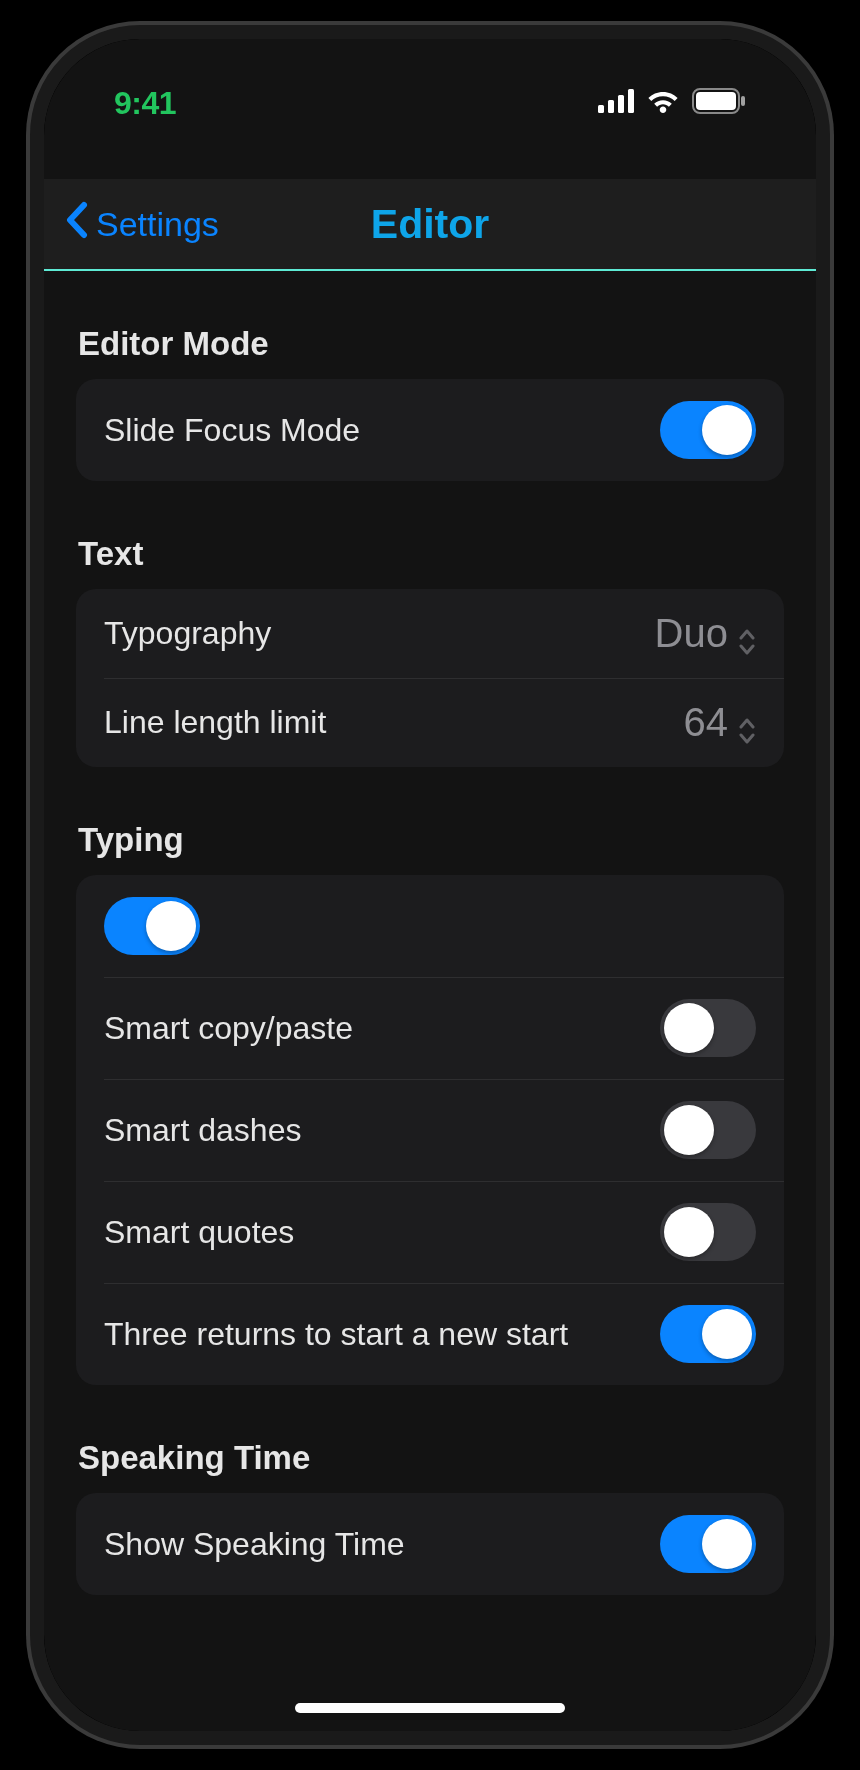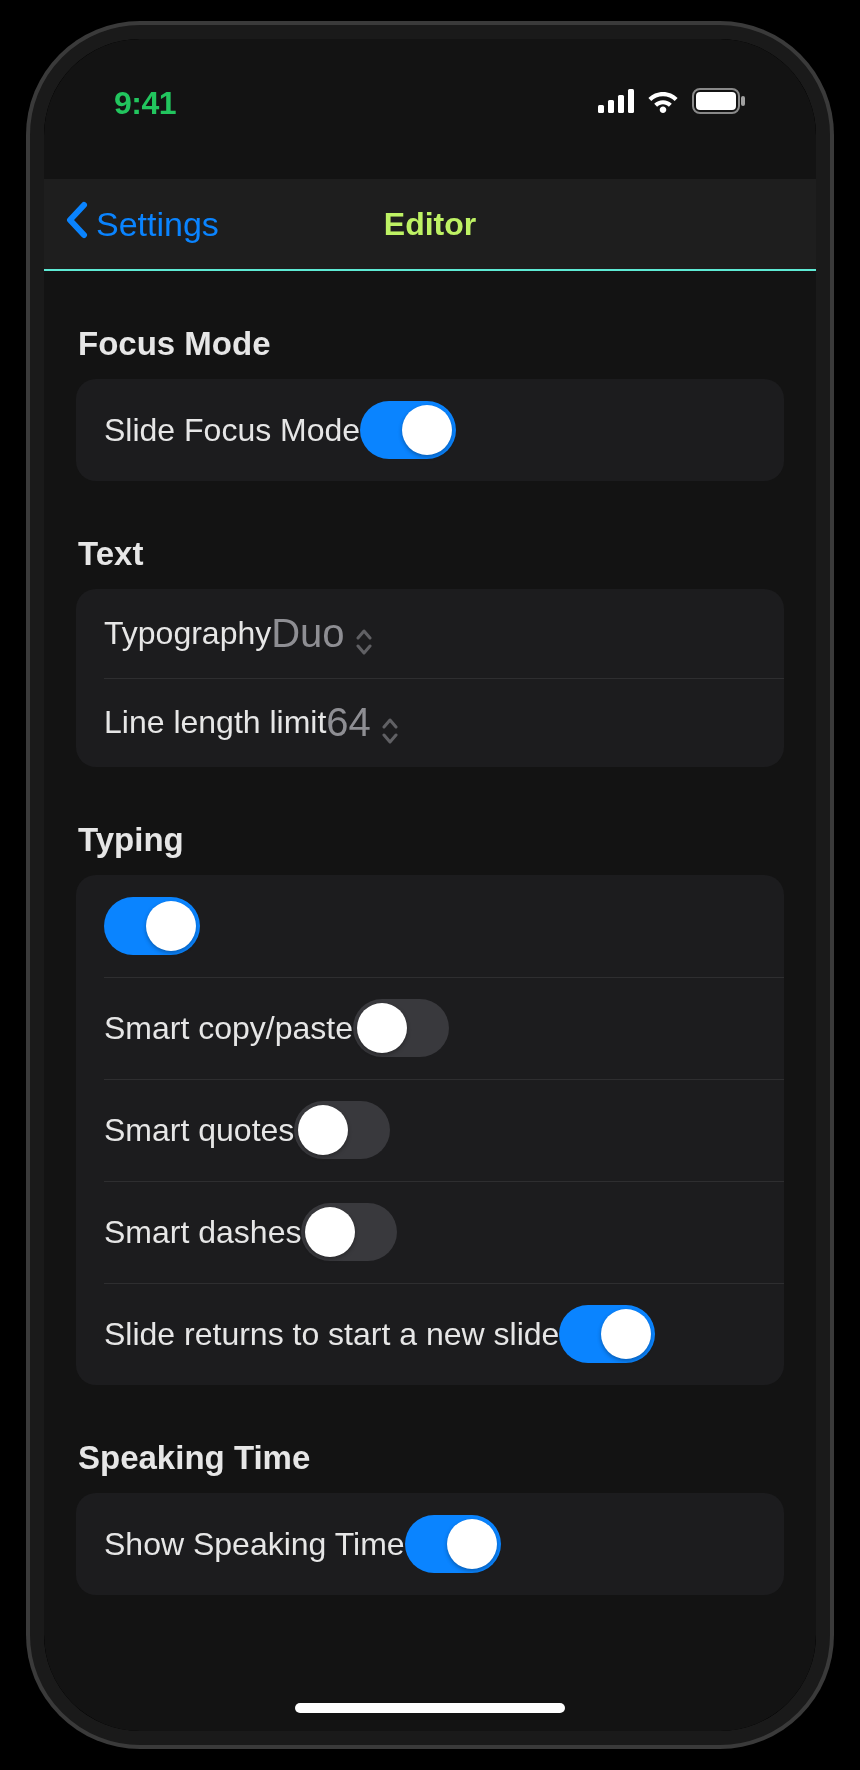--- a/index.html
+++ b/index.html
@@ -71,22 +71,22 @@
       color: #0a84ff;
       font-size: 34px;
       font-weight: 400;
       gap: 8px;
       cursor: pointer;
     }
     .nav-title {
       position: absolute;
       left: 50%;
       transform: translateX(-50%);
-      color: #bef264;
-      font-size: 32px;
+      color: #0ea5e9;
+      font-size: 41px;
       font-weight: 600;
     }
     .content {
       flex: 1;
       overflow-y: auto;
       padding: 0 32px 40px 32px;
     }
     .section-header {
       color: #e6e6e6;
       font-size: 33px;
@@ -94,21 +94,21 @@
       padding: 54px 2px 16px 2px;
     }
     .group {
       background: #1c1c1e;
       border-radius: 20px;
       overflow: hidden;
     }
     .row {
       display: flex;
       align-items: center;
-      justify-content: flex-start;
+      justify-content: space-between;
       padding: 22px 28px;
       min-height: 88px;
     }
     .row + .row {
       border-top: 1px solid #2a2a2c;
       margin-left: 28px;
       padding-left: 0;
     }
     .row + .row::before{
       content:"";
@@ -231,21 +231,21 @@
               <polyline points="20,4 6,19 20,34"></polyline>
             </svg>
         </span>
         <span>Settings</span>
       </div>
       <div class="nav-title">Editor</div>
     </div>
 
     <div class="content">
 
-      <div class="section-header">Focus Mode</div>
+      <div class="section-header">Editor Mode</div>
       <div class="group">
         <div class="row">
           <div class="row-label">Slide Focus Mode</div>
           <div class="switch on">
               <div class="switch-knob"></div>
             </div>
         </div>
       </div>
 
       <div class="section-header">Text</div>
@@ -283,33 +283,33 @@
               <div class="switch-knob"></div>
             </div>
         </div>
         <div class="row">
           <div class="row-label">Smart copy/paste</div>
           <div class="switch off">
               <div class="switch-knob"></div>
             </div>
         </div>
         <div class="row">
+          <div class="row-label">Smart dashes</div>
+          <div class="switch off">
+              <div class="switch-knob"></div>
+            </div>
+        </div>
+        <div class="row">
           <div class="row-label">Smart quotes</div>
           <div class="switch off">
               <div class="switch-knob"></div>
             </div>
         </div>
         <div class="row">
-          <div class="row-label">Smart dashes</div>
-          <div class="switch off">
-              <div class="switch-knob"></div>
-            </div>
-        </div>
-        <div class="row">
-          <div class="row-label">Slide returns to start a new slide</div>
+          <div class="row-label">Three returns to start a new start</div>
           <div class="switch on">
               <div class="switch-knob"></div>
             </div>
         </div>
       </div>
 
       <div class="section-header">Speaking Time</div>
       <div class="group">
         <div class="row">
           <div class="row-label">Show Speaking Time</div>

